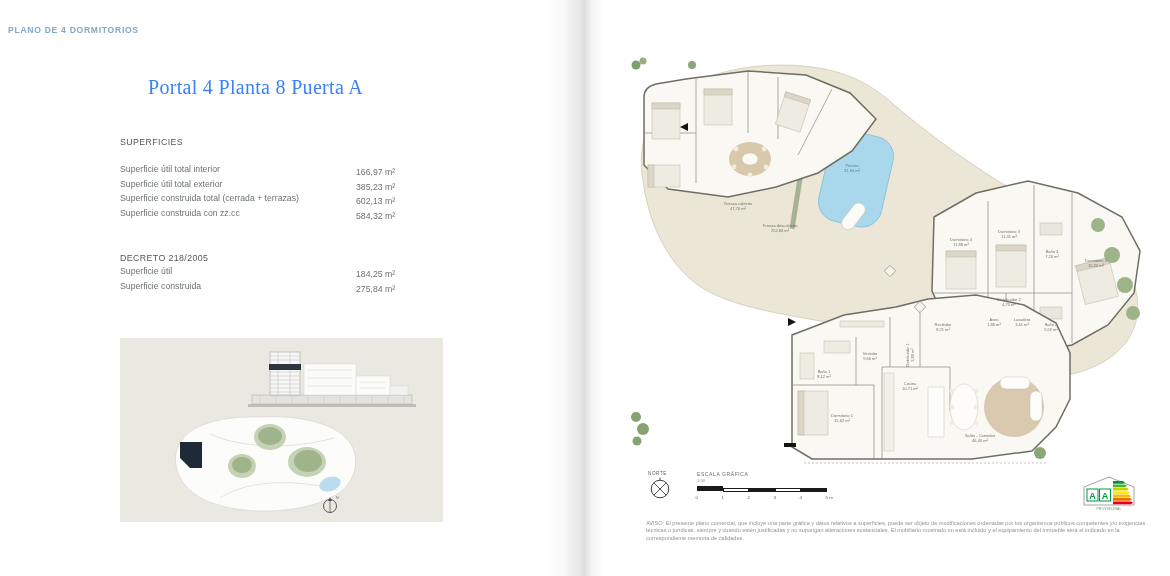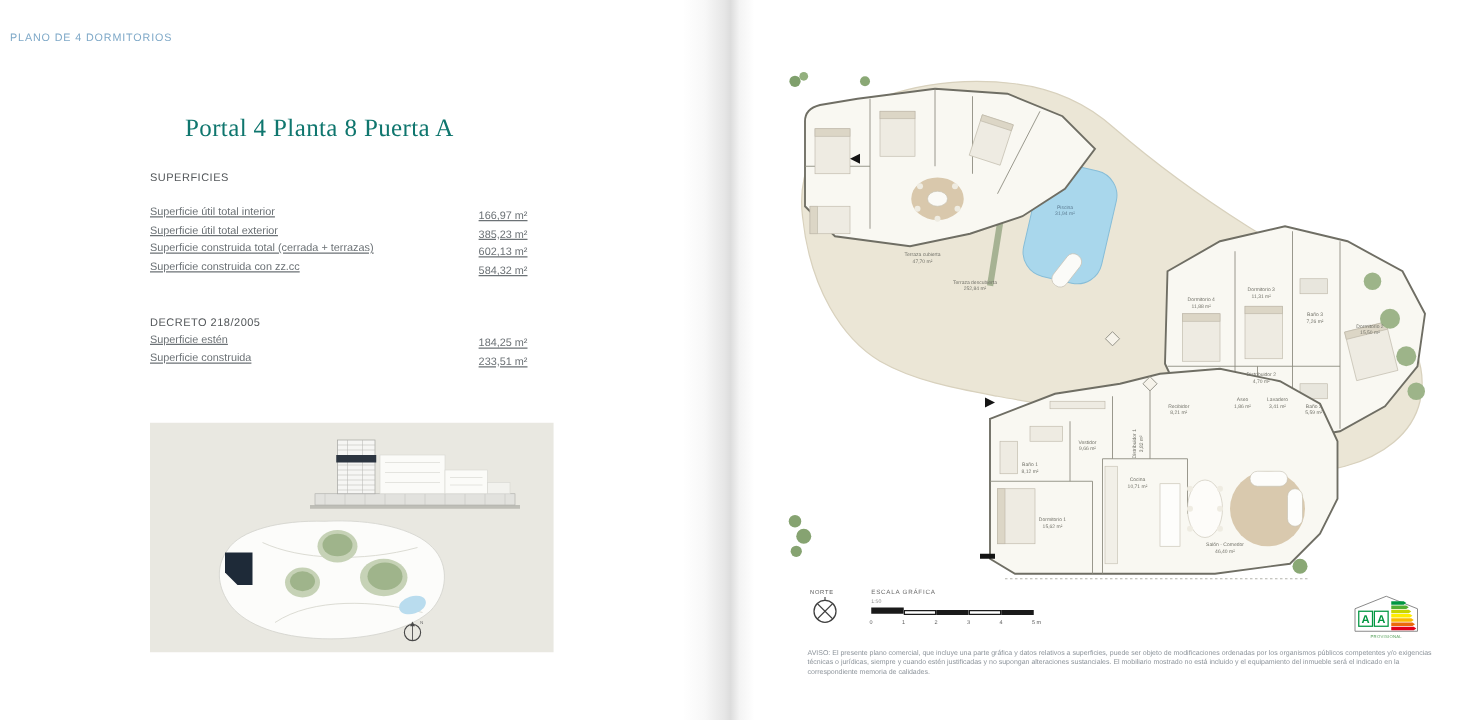--- a/index.html
+++ b/index.html
@@ -3,31 +3,31 @@
 <meta charset="utf-8">
 <style>
   html,body{margin:0;padding:0;background:#fff;}
   .canvas{position:relative;width:1170px;height:576px;background:#ffffff;overflow:hidden;
           font-family:"Liberation Sans",sans-serif;}
   
   .spine{position:absolute;left:546px;top:0;width:60px;height:576px;
          background:linear-gradient(90deg,rgba(110,110,110,0) 0%,rgba(110,110,110,.05) 30%,
          rgba(100,100,100,.16) 56%,rgba(100,100,100,.22) 64%,rgba(110,110,110,.08) 76%,rgba(110,110,110,0) 96%);}
   
-  .page-header{position:absolute;left:8px;top:25px;font-size:8.6px;font-weight:400;
+  .page-header{position:absolute;left:8px;top:25px;font-size:8.6px;font-weight:700;
                letter-spacing:.7px;color:#7fa9c8;}
-  .doc-title{position:absolute;left:148px;top:92px;font-family:"Liberation Serif",serif;
-             font-size:20px;color:#0f766e;letter-spacing:.3px;}
+  .doc-title{position:absolute;left:148px;top:76px;font-family:"Liberation Serif",serif;
+             font-size:20px;color:#3b82f6;letter-spacing:.3px;}
   .sec-h{position:absolute;left:120px;font-size:8.8px;font-weight:400;color:#53575a;letter-spacing:.4px;}
   .sec-h.sup{top:137px;} .sec-h.dec{top:243px;margin-top:10px;}
   .rows{position:absolute;left:120px;width:302px;}
   .rows.sup{top:164px;} .rows.dec{top:266px;}
-  .trow{display:flex;height:14.6px;font-size:8.7px;color:#6c7276;text-decoration:underline;}
+  .trow{display:flex;height:14.6px;font-size:8.7px;color:#6c7276;}
   .tlbl{flex:1;}
-  .tval{width:66px;text-align:right;position:relative;top:3px;}
+  .tval{width:66px;text-align:left;position:relative;top:3px;}
   .img-block{position:absolute;left:120px;top:338px;width:323px;height:184px;}
   
   .plan{position:absolute;left:628px;top:55px;width:540px;height:410px;}
   .room-label{font-size:4px;fill:#73736a;text-anchor:middle;}
   .pool-label{fill:#5d7d93;}
   .norte-wrap{position:absolute;left:648px;top:471px;width:40px;}
   .norte-txt{font-size:4.6px;letter-spacing:.6px;color:#5a5a5a;}
   .escala{position:absolute;left:697px;top:471px;width:140px;height:34px;}
   .escala-txt{font-size:5px;letter-spacing:.6px;color:#6b6b6b;}
   .escala-ratio{font-size:4.2px;color:#8f8f8f;margin-top:1px;}
@@ -68,26 +68,26 @@
       </div>
       <div class="trow">
         <span class="tlbl">Superficie construida con zz.cc</span>
         <span class="tval">584,32 m²</span>
       </div>
     </div>
 
   <div class="sec-h dec">DECRETO 218/2005</div>
   <div class="rows dec" id="dec-rows">
       <div class="trow">
-        <span class="tlbl">Superficie estén</span>
+        <span class="tlbl">Superficie útil</span>
         <span class="tval">184,25 m²</span>
       </div>
       <div class="trow">
         <span class="tlbl">Superficie construida</span>
-        <span class="tval">233,51 m²</span>
+        <span class="tval">275,84 m²</span>
       </div>
     </div>
 
   <div class="img-block">
     <svg width="323" height="184" viewBox="0 0 323 184">
       <rect x="0" y="0" width="323" height="184" fill="#e9e8e1"></rect>
 
       <g>
         <rect x="128" y="66" width="168" height="3" fill="#9a9a96" opacity=".55"></rect>
         <rect x="132" y="57" width="160" height="9" fill="#e2e2de" stroke="#adada9" stroke-width=".5"></rect>

